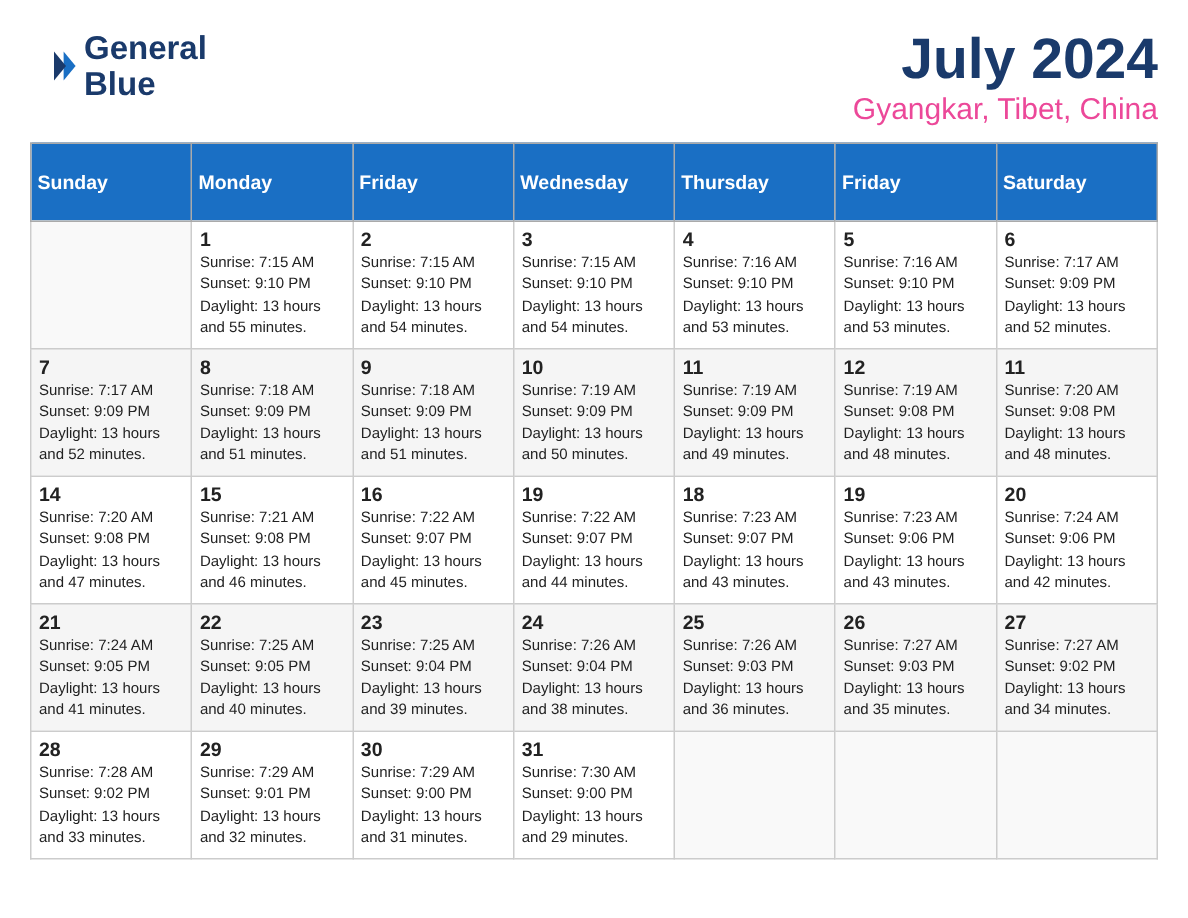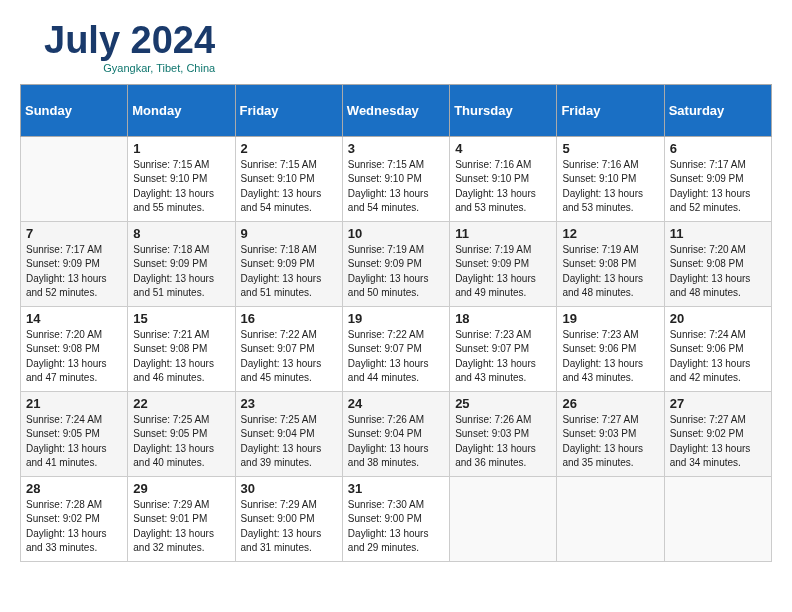--- a/index.html
+++ b/index.html
@@ -35,22 +35,22 @@
       text-align: right;
       margin-left: 24px;
     }
     .month-title {
       font-size: 38px;
       font-weight: bold;
       color: #1a3a6b;
       line-height: 1.1;
     }
     .location {
-      font-size: 11px;
-      color: #0f766e;
+      font-size: 20px;
+      color: #ec4899;
     }
     table {
       width: 100%;
       border-collapse: collapse;
       table-layout: fixed;
     }
     thead th {
       background-color: #1a6fc4;
       color: #fff;
       font-size: 13px;
@@ -84,20 +84,31 @@
       background: #f5f5f5;
     }
     .empty-cell {
       background: #f9f9f9 !important;
     }
   </style>
 </head>
 <body>
 
 <div class="header">
+  <div class="logo">
+    <svg class="logo-icon" viewBox="0 0 40 40">
+      <rect x="0" y="0" width="40" height="40" fill="white"></rect>
+      <polygon points="28,8 38,20 28,32" fill="#1a6fc4"></polygon>
+      <polygon points="20,8 30,20 20,32" fill="#1a3a6b"></polygon>
+    </svg>
+    <div class="logo-text">
+      <div>General</div>
+      <div>Blue</div>
+    </div>
+  </div>
   <div class="title-block">
     <div class="month-title">July 2024</div>
     <div class="location">Gyangkar, Tibet, China</div>
   </div>
 </div>
 
 <table>
   <thead>
     <tr id="weekday-header">
     <th>Sunday</th>

